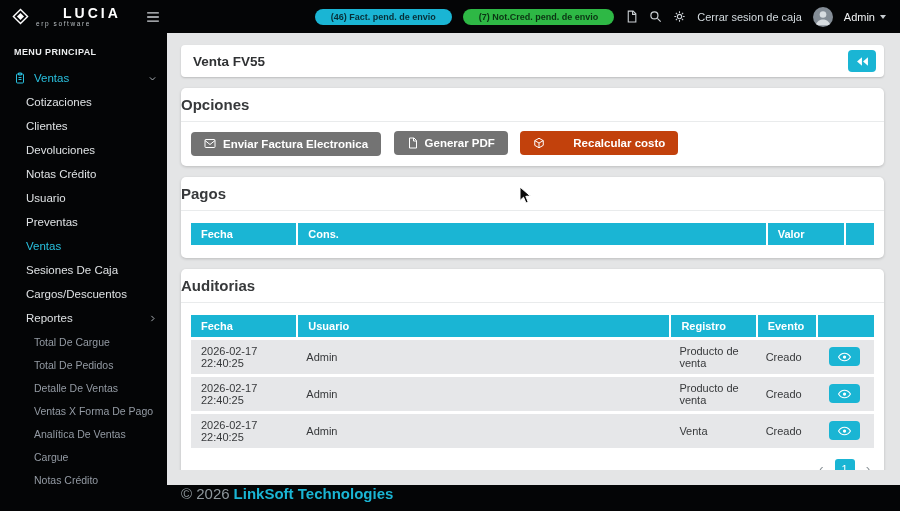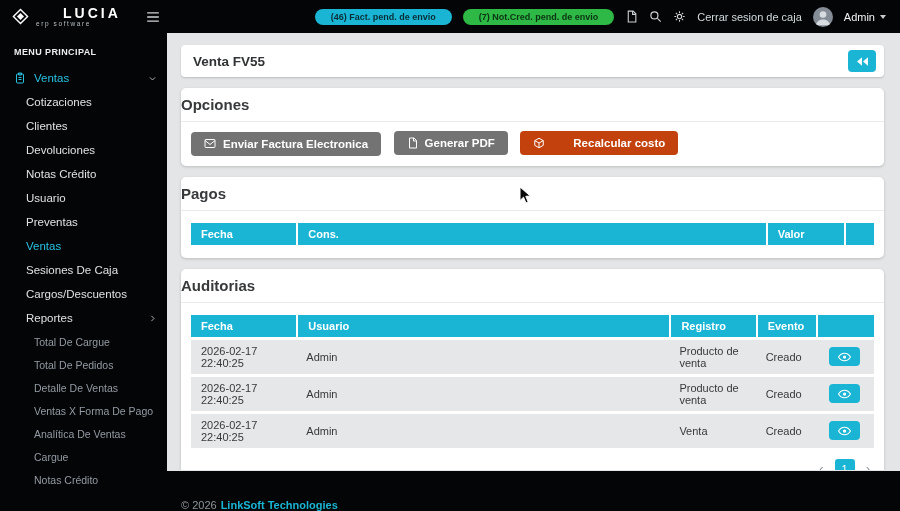--- a/index.html
+++ b/index.html
@@ -52,21 +52,21 @@
   table.grid th { background:#1ab5d4; color:#fff; text-align:left; font-weight:bold; padding:5px 10px; font-size:11px; }
   table.grid th + th { border-left:2px solid #fff; }
   table.grid td { background:#e6e7e9; color:#37393b; padding:5px 10px; height:23px; vertical-align:middle; }
   .btn-eye { width:31px; height:19px; background:#1ab5d4; border:none; border-radius:4px; display:flex; align-items:center; justify-content:center; color:#fff; cursor:pointer; margin:0 auto; }
 
   .pager { display:flex; justify-content:flex-end; align-items:center; gap:9px; padding:8px 12px 11px; font-size:10.5px; color:#5c6873; }
   .pg-arrow { color:#8a9297; font-size:13px; cursor:pointer; padding:0 2px; }
   .pg-num { width:20px; height:20px; background:#1ab5d4; color:#fff; border-radius:3px; display:flex; align-items:center; justify-content:center; font-size:11px; cursor:pointer; }
 
   
-  .footer { position:absolute; left:167px; bottom:0; width:733px; height:40px; background:#040506; display:flex; align-items:flex-end; padding-left:14px; font-size:11px; gap:4px; }
+  .footer { position:absolute; left:167px; bottom:0; width:733px; height:26px; background:#040506; display:flex; align-items:flex-start; padding-left:14px; font-size:15px; gap:4px; }
   .footer .copy { color:#8e979c; }
   .footer .company { color:#1ab5d4; font-weight:bold; cursor:pointer; }
 
   .cursor { position:absolute; left:519px; top:186px; z-index:50; pointer-events:none; }
   svg.i { display:block; }
 </style>
 </head>
 <body>
 
 <div class="app">

